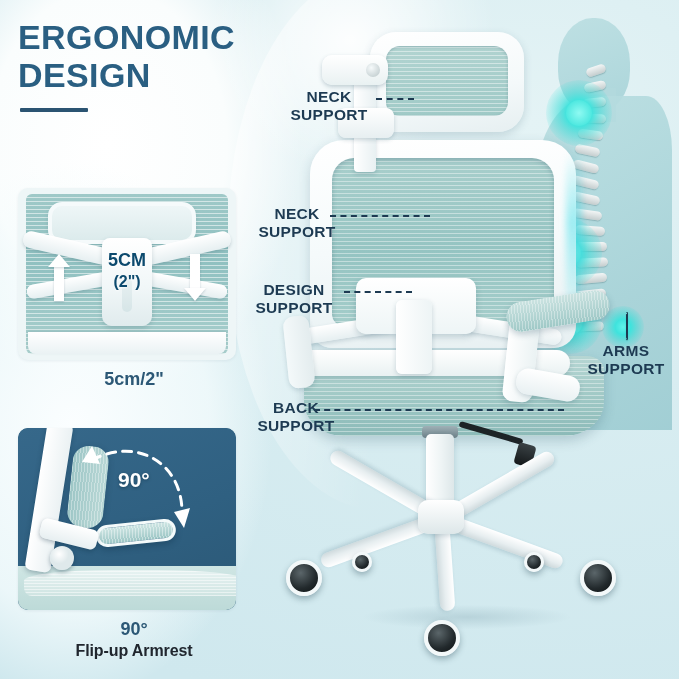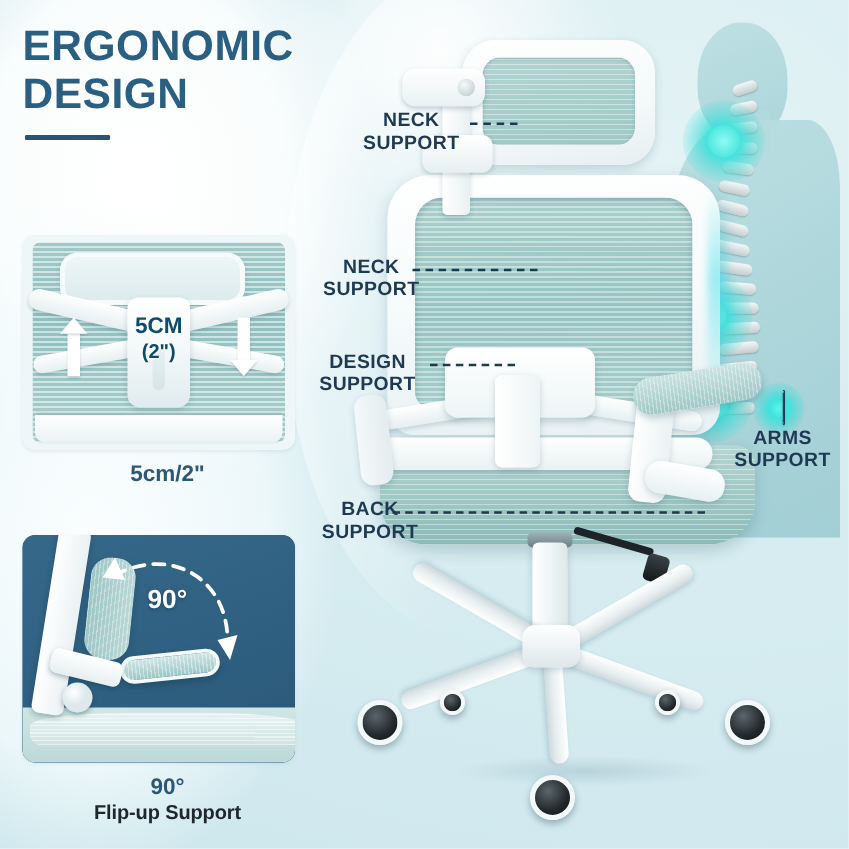--- a/index.html
+++ b/index.html
@@ -526,21 +526,21 @@
 
       <svg class="arm-curve" width="140" height="110">
         <path d="M14 22 C 60 -2, 104 26, 104 74" fill="none" stroke="#ffffff" stroke-width="3" stroke-dasharray="9 7" stroke-linecap="round"></path>
         <polygon points="14,8 4,24 22,26" fill="#ffffff"></polygon>
         <polygon points="112,70 96,74 106,90" fill="#ffffff"></polygon>
       </svg>
 
       <div class="arm-angle">90°</div>
     </div>
     <div class="cap-big">90°</div>
-    <div class="cap-sub">Flip-up Support</div>
+    <div class="cap-sub">Flip-up Armrest</div>
   </div>
 
   <div id="chair">
 
     <div class="silhouette">
       <div class="sil-head"></div>
       <div class="sil-neck"></div>
       <div class="sil-body"></div>
 
       <div class="spine">

